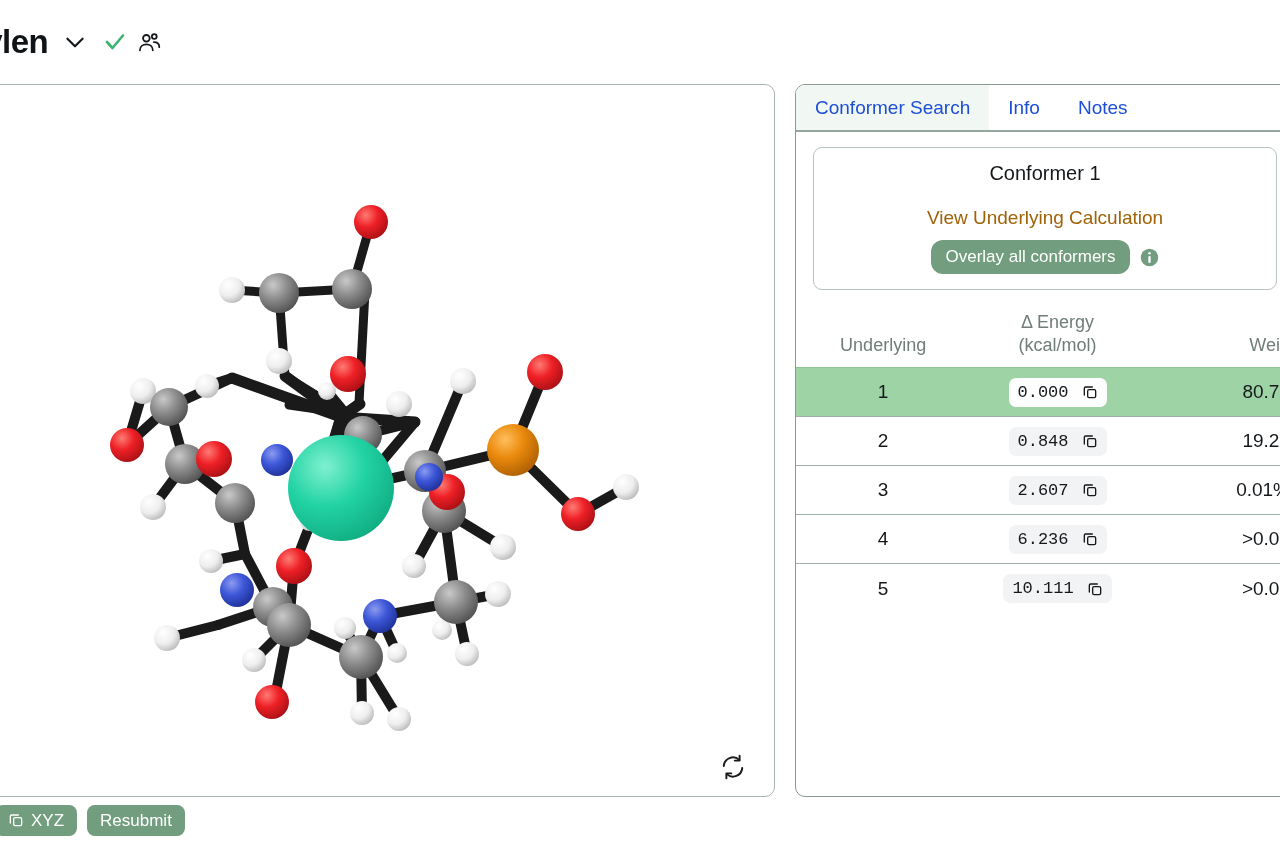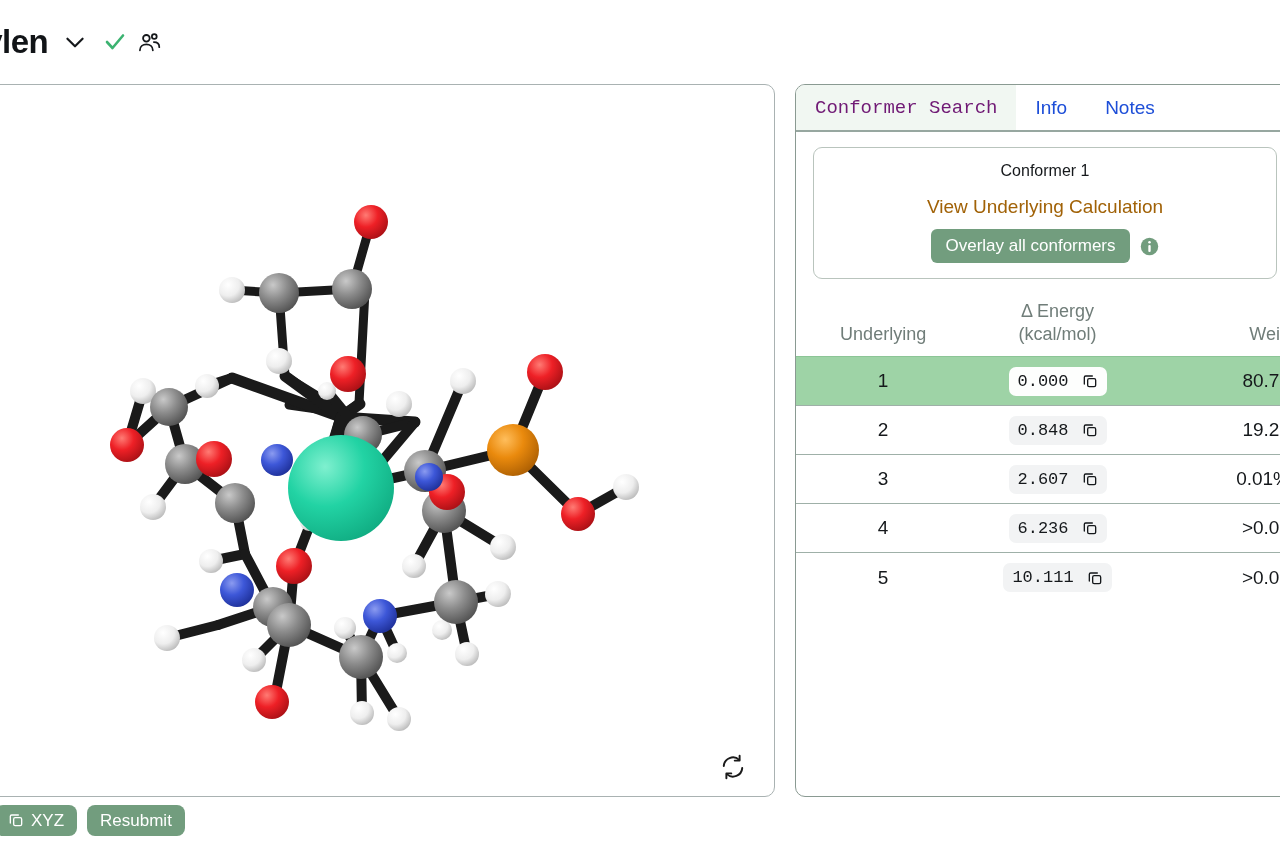--- a/index.html
+++ b/index.html
@@ -71,36 +71,36 @@
   }
   #tabs {
     display: flex; align-items: stretch; height: 47px;
     border-bottom: 2px solid #97a7a0;
   }
   .tab {
     display: flex; align-items: center; justify-content: center;
     padding: 0 19px; font-size: 19px; color: #1d4ed8;
     cursor: pointer; background: transparent; white-space: nowrap;
   }
-  .tab.active { color: #701a75; background: #f1f7f2; font-family: Liberation Mono, monospace; }
+  .tab.active { color: #1d4ed8; background: #f1f7f2; }
 
   #conf-card {
     margin: 15px 17px 0 17px;
     border: 1px solid #b9c4bd; border-radius: 9px;
     padding: 14px 10px 15px 10px;
     text-align: center;
   }
-  #conf-card-title { font-size: 16px; color: #15181b; margin-bottom: 16px; }
+  #conf-card-title { font-size: 20px; color: #15181b; margin-bottom: 22px; }
   #view-calc-link {
     display: inline-block; font-size: 19px; color: #a16207;
     cursor: pointer; margin-bottom: 11px;
   }
   #overlay-row { display: flex; align-items: center; justify-content: center; gap: 10px; }
   #overlay-btn {
-    background: #729d7e; color: #ffffff; border: none; border-radius: 6px;
+    background: #729d7e; color: #ffffff; border: none; border-radius: 12px;
     padding: 7px 14px; font-size: 17px;
     font-family: "Liberation Sans", sans-serif; cursor: pointer; line-height: 1.2;
   }
   #info-icon-btn { width: 19px; height: 19px; cursor: pointer; display: block; }
 
   
   #conf-table { width: 100%; margin-top: 19px; border-collapse: collapse; }
   #conf-table th {
     font-size: 18px; font-weight: 400; color: #707d79;
     padding: 2px 0 10px 0; text-align: center; line-height: 1.28;

